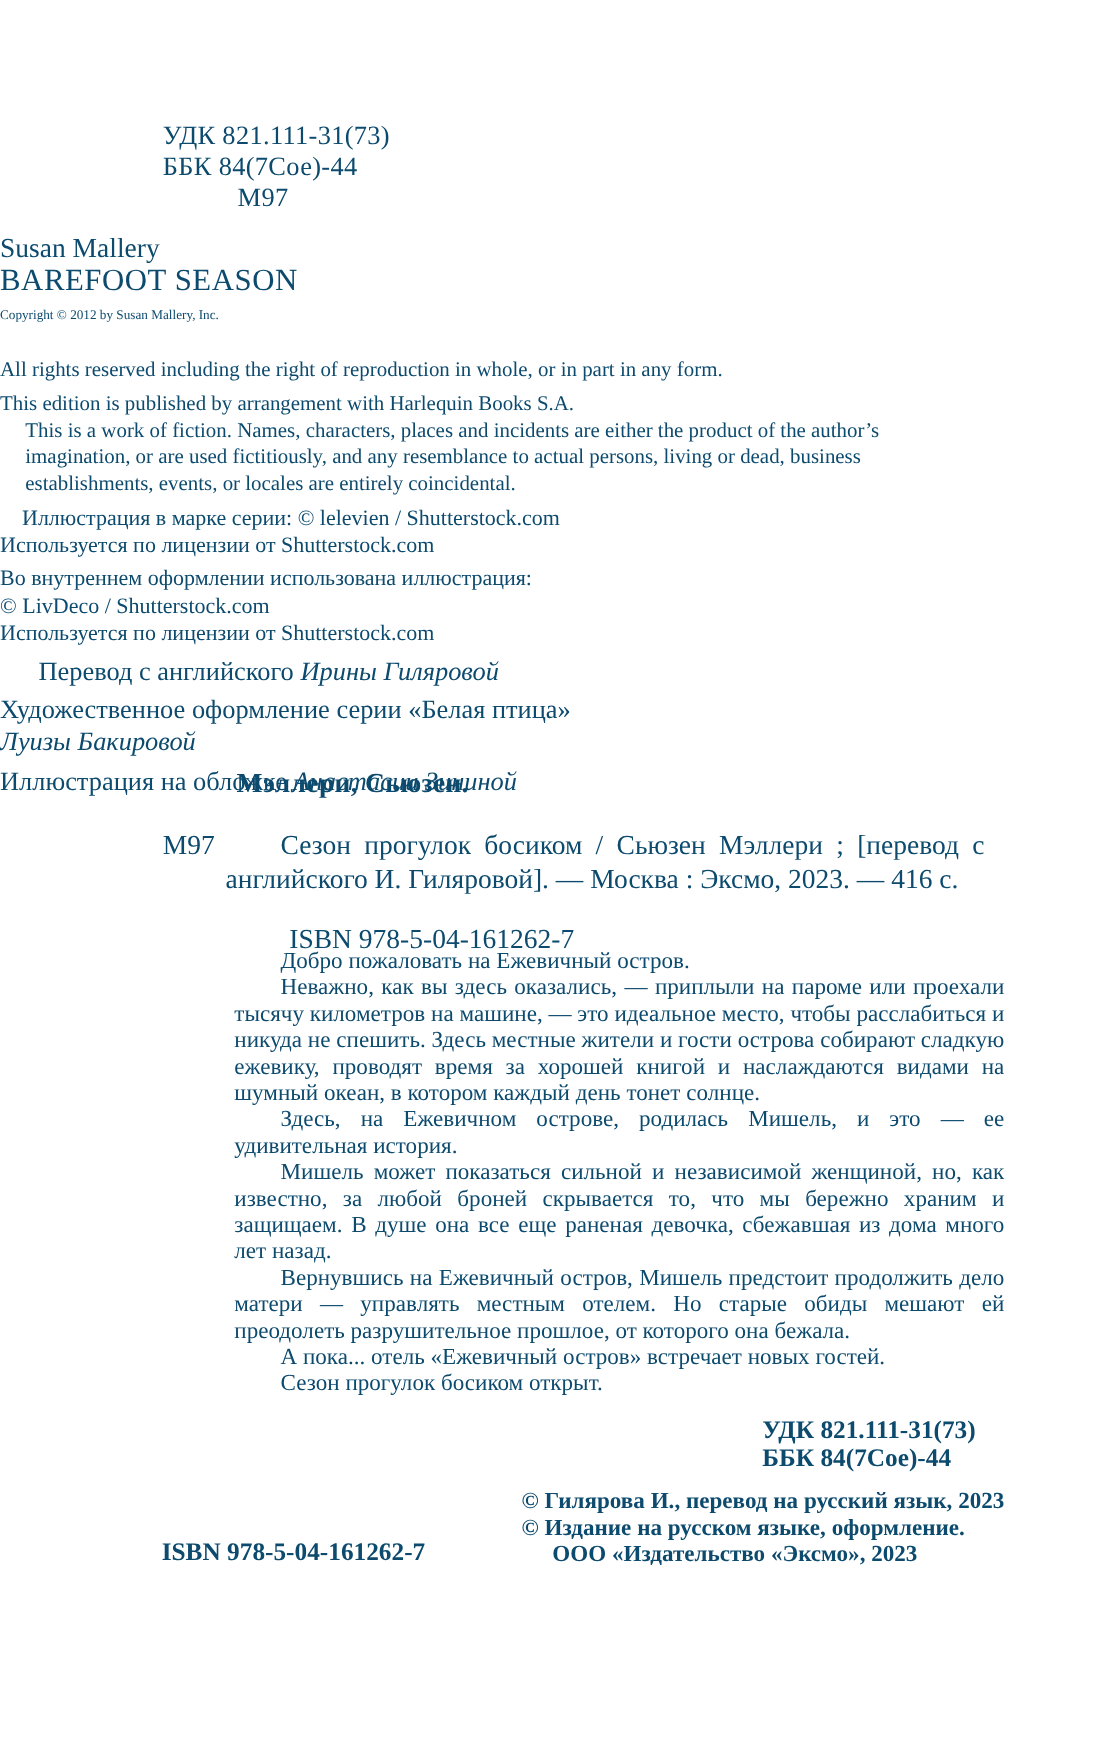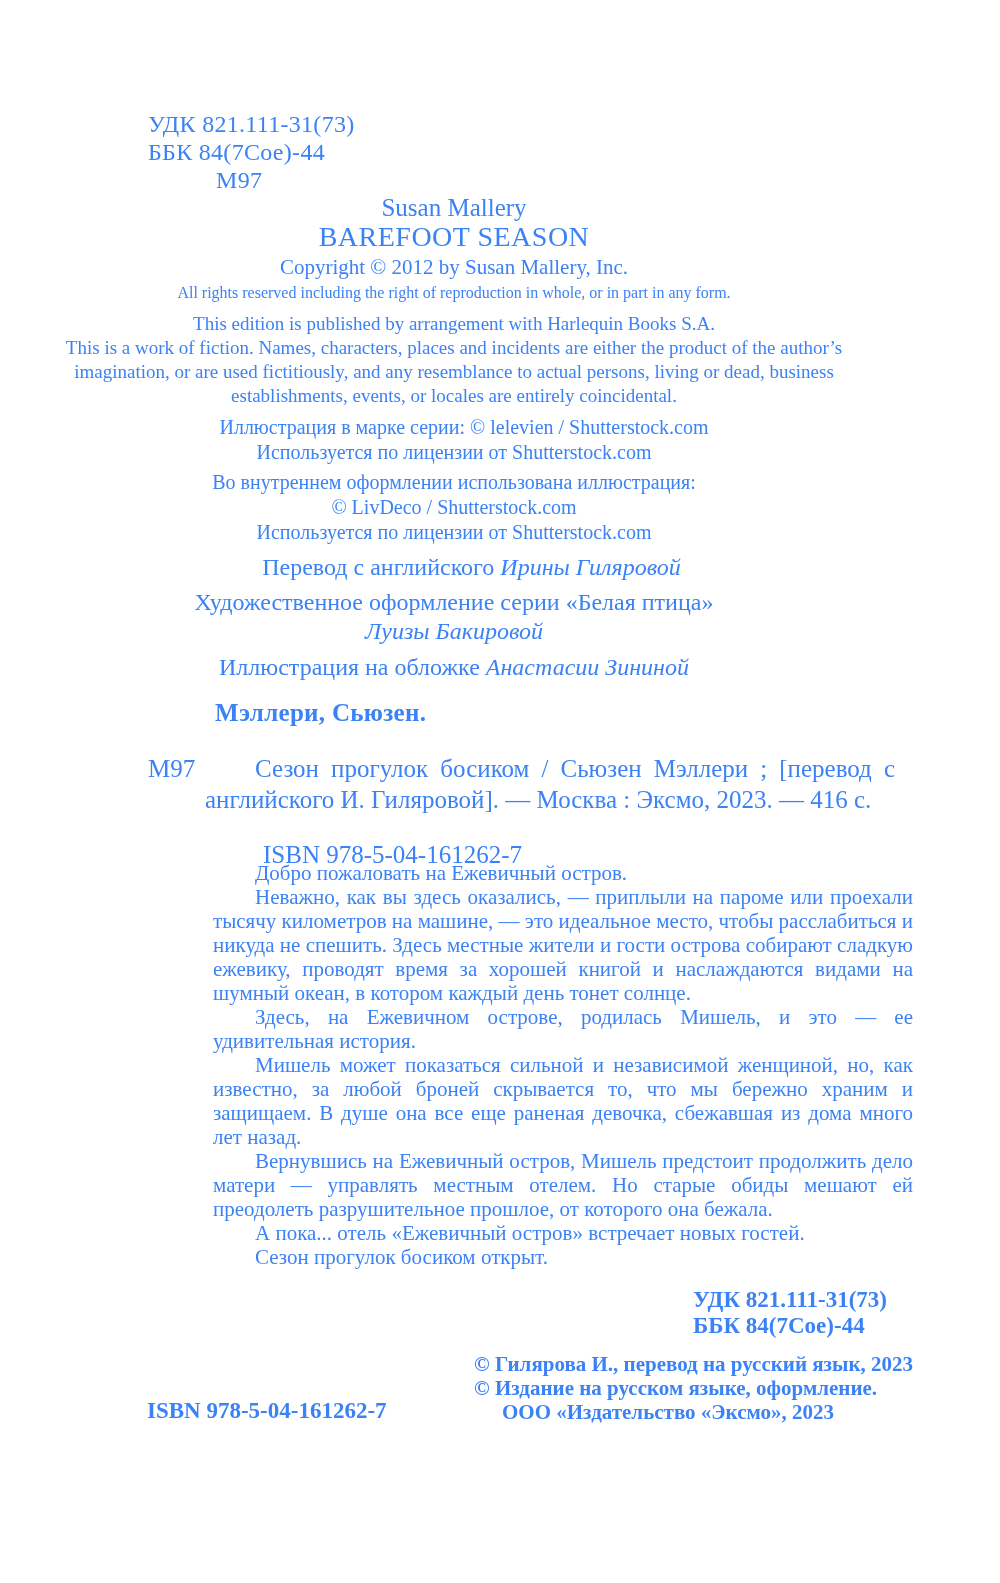--- a/index.html
+++ b/index.html
@@ -1,37 +1,37 @@
 <!DOCTYPE html>
 <html><head>
 <meta charset="utf-8">
 <style>
   html, body { margin:0; padding:0; background:#ffffff; }
   .page {
     position:relative;
     width:1000px;
     height:1583px;
     background:#ffffff;
-    color:#3b82f6;
+    color:#0c4a6e;
     font-family:"Liberation Serif","DejaVu Serif",serif;
     overflow:hidden;
   }
   .sec { position:absolute; }
 
   
   .sec-head { top:110px; left:148px; font-size:24px; line-height:28px; white-space:nowrap; }
   .sec-head .code-line { letter-spacing:0.3px; }
   .sec-head .m-code { padding-left:68px; }
 
   
-  .sec-center { top:194px; left:0; width:908px; text-align:center; }
+  .sec-center { top:213px; left:0; width:908px; }
   .eng-author { font-size:25px; line-height:27px; }
   .eng-title  { font-size:28px; line-height:31px; letter-spacing:0.5px; }
-  .eng-copy   { font-size:21px; line-height:26px; margin-top:2px; }
-  .eng-rights { font-size:16px; line-height:25px; }
+  .eng-copy   { font-size:12px; line-height:26px; margin-top:2px; }
+  .eng-rights { font-size:19px; line-height:25px;margin-top:25px; }
   .eng-edition{ font-size:19px; line-height:24px; margin-top:7px; }
   .eng-fiction{ font-size:19px; line-height:24px; width:862px; margin:0 auto; }
 
   .ru-credit  { font-size:20px; line-height:25px; }
   .mt5 { margin-top:5px; }
   .mt7 { margin-top:7px;padding-left:20px; }
 
   .staff-line { font-size:24px; line-height:29px; }
   .staff-translation { margin-top:8px;padding-left:35px; }
   .staff-design { margin-top:6px; }

